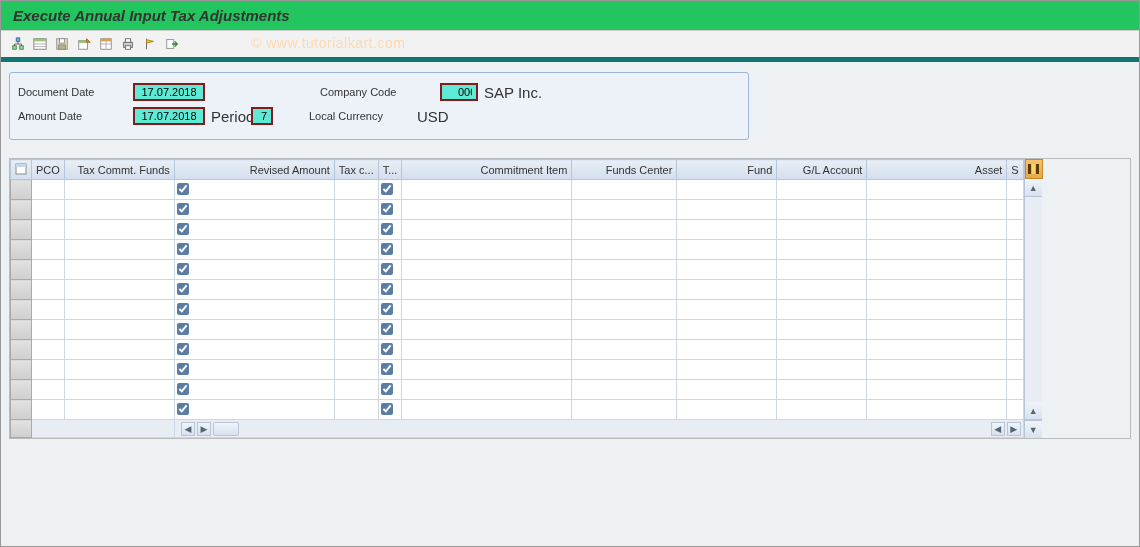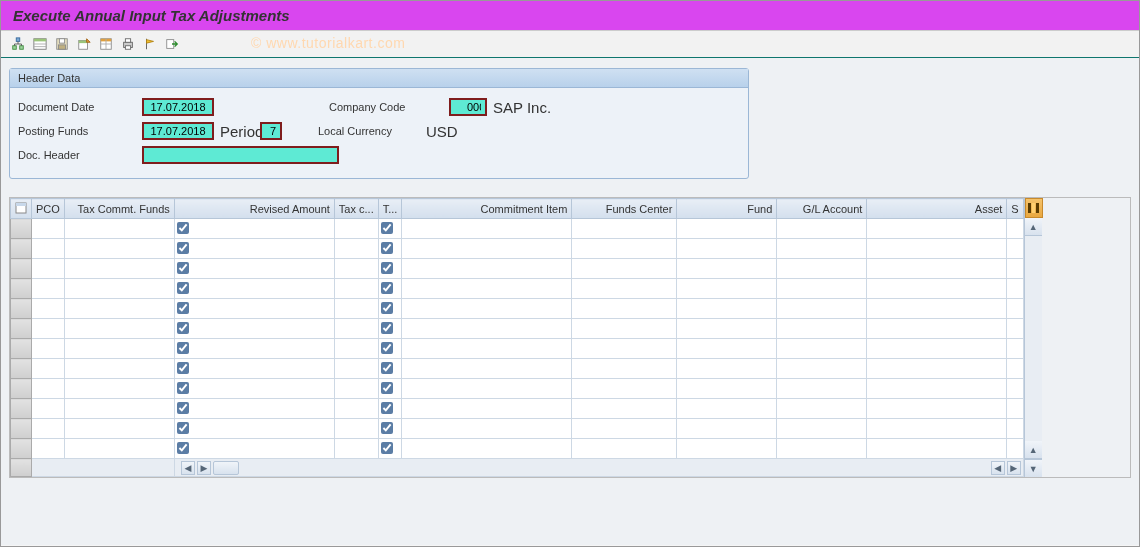--- a/index.html
+++ b/index.html
@@ -7,33 +7,33 @@
       font-family: Arial, sans-serif;
       font-size: 11px;
       background: #f5f5f5;
       width: 1140px;
       height: 547px;
       overflow: hidden;
       border: 1px solid #999;
       position: relative;
     }
     .title-bar {
-      background: #d946ef;
+      background: #22c55e;
       padding: 6px 12px;
       border-bottom: 1px solid #ccc;
     }
     .title-bar span {
       font-size: 15px;
       font-weight: bold;
       font-style: italic;
       color: #333;
     }
     .toolbar {
       padding: 4px 8px;
-      border-bottom: 1px solid #0f766e;
+      border-bottom: 5px solid #0f766e;
       display: flex;
       gap: 4px;
       align-items: center;
       background: #f2f2f2;
       position: relative;
     }
     .toolbar .tb-btn {
       width: 18px;
       height: 18px;
       display: inline-flex;
@@ -75,21 +75,21 @@
     .header-body {
       padding: 6px 8px 10px 8px;
     }
     .form-row {
       display: flex;
       align-items: center;
       margin: 2px 0;
       height: 22px;
     }
     .form-label {
-      width: 124px;
+      width: 115px;
       font-size: 11px;
       color: #333;
     }
     .form-input {
       border: 2px solid #7f1d1d;
       background: #5eead4;
       padding: 1px 4px;
       height: 18px;
       font-size: 11px;
       font-family: inherit;
@@ -268,41 +268,36 @@
         <rect x="2" y="3" width="8" height="10" fill="#fff" stroke="#888"></rect>
         <path d="M8 8 L14 8 M11 5 L14 8 L11 11" stroke="#2a8a2a" fill="none" stroke-width="1.5"></path>
       </svg>
   </button>
   <span class="watermark">© www.tutorialkart.com</span>
 </div>
 
 <div class="content">
 
   <div class="header-panel">
-    <div class="panel-title">Header Data</div>
     <div class="header-body">
       <div class="form-row">
         <div class="form-label">Document Date</div>
         <input class="form-input" style="width: 72px; text-align: center;" value="17.07.2018">
         <div style="width:115px"></div>
         <div class="form-label" style="width:120px">Company Code</div>
         <input class="form-input" style="width: 38px;  padding-left: 16px;" value="0001">
         <div class="form-value" style="margin-left:6px">SAP Inc.</div>
       </div>
       <div class="form-row">
-        <div class="form-label">Posting Funds</div>
+        <div class="form-label">Amount Date</div>
         <input class="form-input" style="width: 72px; text-align: center;" value="17.07.2018">
         <div class="form-value" style="margin-left:6px;width:40px">Period</div>
         <input class="form-input" style="width: 22px; text-align: right; margin-right: 36px;" value="7">
         <div class="form-label" style="width:108px">Local Currency</div>
         <div class="form-value">USD</div>
-      </div>
-      <div class="form-row">
-        <div class="form-label">Doc. Header</div>
-        <input class="form-input" style="width: 197px;" value="">
       </div>
     </div>
   </div>
 
   <div class="tablestrip">
     <div class="grid-wrap">
       <table class="grid" id="grid">
         <thead>
           <tr>
             <th class="th-sel">

